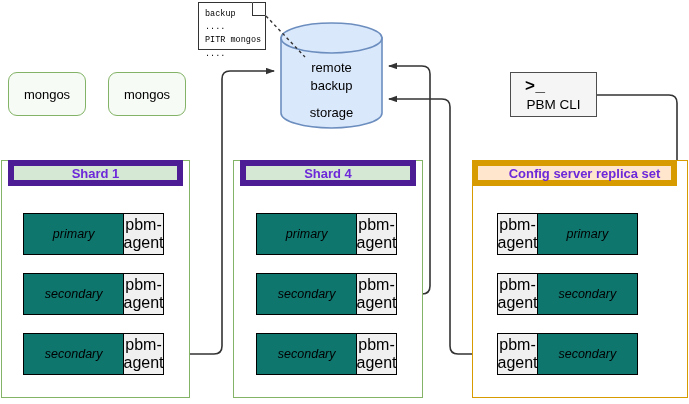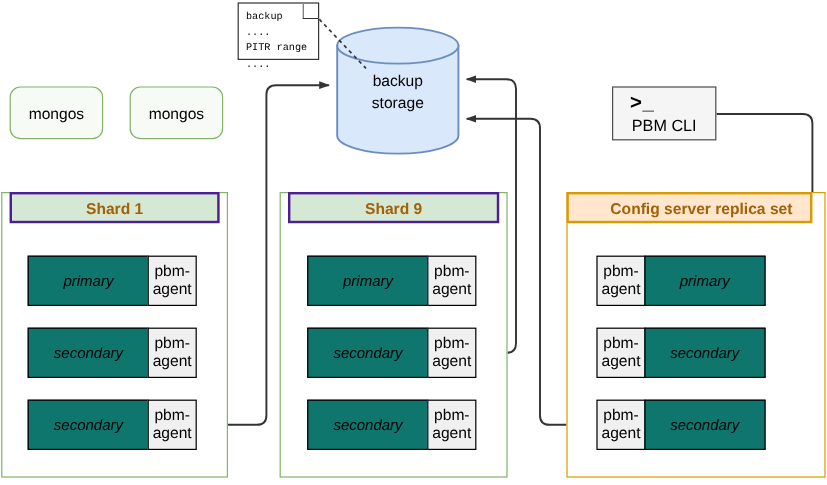--- a/index.html
+++ b/index.html
@@ -11,33 +11,33 @@
 
   
   .mongos{border:1px solid #82b366;background:#f7fbf6;border-radius:9px;
           display:flex;align-items:center;justify-content:center;
           font-size:13px;color:#000;}
 
   
   .container{border:1px solid #82b366;background:#ffffff;}
   .container.orange{border-color:#d79b00;}
   .container-header{position:absolute;box-sizing:border-box;
-        border:2px solid #4c1d95;background:#d5e8d4;
+        border:6px solid #4c1d95;background:#d5e8d4;
         display:flex;align-items:center;justify-content:center;
-        font-size:13px;font-weight:bold;color:#a16207;}
+        font-size:13px;font-weight:bold;color:#6d28d9;}
   .container-header.orange{border-color:#d79b00;background:#ffe6cc;}
 
   
   .member{position:absolute;box-sizing:border-box;display:flex;}
   .member-main{box-sizing:border-box;border:1.4px solid #000;background:#0f766e;
         display:flex;align-items:center;justify-content:center;
         font-size:12.5px;flex:1 1 auto;font-style:italic;}
   .member-agent{box-sizing:border-box;border:1.4px solid #000;background:#f0f0f0;
         display:flex;flex-direction:column;align-items:center;justify-content:center;
-        font-size:13px;line-height:1.12;width:41px;flex:0 0 41px;margin-left:-1.4px;}
+        font-size:16px;line-height:1.12;width:41px;flex:0 0 41px;margin-left:-1.4px;}
   .member.left-agent .member-agent{margin-left:0;margin-right:-1.4px;order:-1;}
 
   
   .cli{border:1.6px solid #4d4d4d;background:#f5f5f5;
        display:flex;flex-direction:column;align-items:center;justify-content:center;}
   .cli-prompt{font-family:"Liberation Sans",sans-serif;font-size:17px;
        font-weight:bold;letter-spacing:.5px;align-self:flex-start;
        margin-left:14px;line-height:1;}
   .cli-label{font-size:13.5px;font-weight:normal;margin-top:3px;}
 
@@ -77,27 +77,28 @@
 
   <path d="M497,354 L458,354 Q450,354 450,346 L450,107 Q450,99 442,99 L389,99" fill="none" stroke="#333" stroke-width="1.6" marker-end="url(#arrow)"></path>
 
   <path d="M597,95 L669,95 Q677,95 677,103 L677,226 Q677,234 669,234 L640,234" fill="none" stroke="#333" stroke-width="1.6" marker-end="url(#arrow)"></path>
 </svg>
 
 <div class="node note" style="left:198px;top:2px;width:68px;height:48px;">
   <div class="note-fold"></div>
   <div class="note-line">backup</div>
   <div class="note-line">....</div>
-  <div class="note-line">PITR range</div>
+  <div class="note-line">PITR mongos</div>
   <div class="note-line">....</div>
 </div>
 
 <div class="node" style="left:281px;top:59px;width:101px;">
+  <div class="cyl-label" style="position:static;">remote</div>
   <div class="cyl-label" style="position:static;">backup</div>
-  <div class="cyl-label" style="position:static;">storage</div>
+  <div class="cyl-label" style="position:static;margin-top:10px;">storage</div>
 </div>
 
 <div class="node mongos" style="left:8px;top:72px;width:78px;height:44px;">
   <span>mongos</span>
 </div>
 <div class="node mongos" style="left:108px;top:72px;width:78px;height:44px;">
   <span>mongos</span>
 </div>
 
 <div class="node cli" style="left:510px;top:72px;width:87px;height:45px;">
@@ -126,21 +127,21 @@
 <div class="node member" style="left:23px;top:333px;width:141px;height:42px;">
   <div class="member-main">secondary</div>
   <div class="member-agent">
     <span>pbm-</span>
     <span>agent</span>
   </div>
 </div>
 
 <div class="node container" style="left:233px;top:160px;width:190px;height:238px;"></div>
 <div class="node container-header" style="left:240px;top:160px;width:176px;height:26px;">
-  <span>Shard 9</span>
+  <span>Shard 4</span>
 </div>
 <div class="node member" style="left:256px;top:213px;width:141px;height:42px;">
   <div class="member-main">primary</div>
   <div class="member-agent">
     <span>pbm-</span>
     <span>agent</span>
   </div>
 </div>
 <div class="node member" style="left:256px;top:273px;width:141px;height:42px;">
   <div class="member-main">secondary</div>

